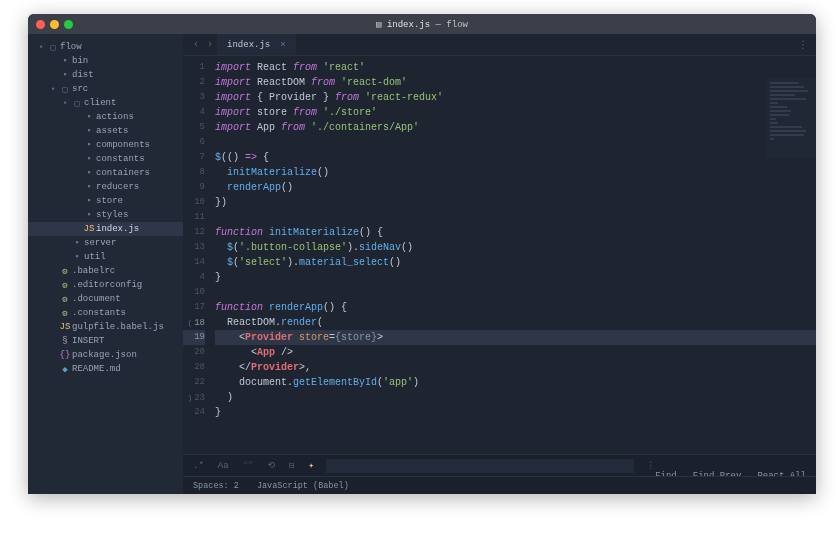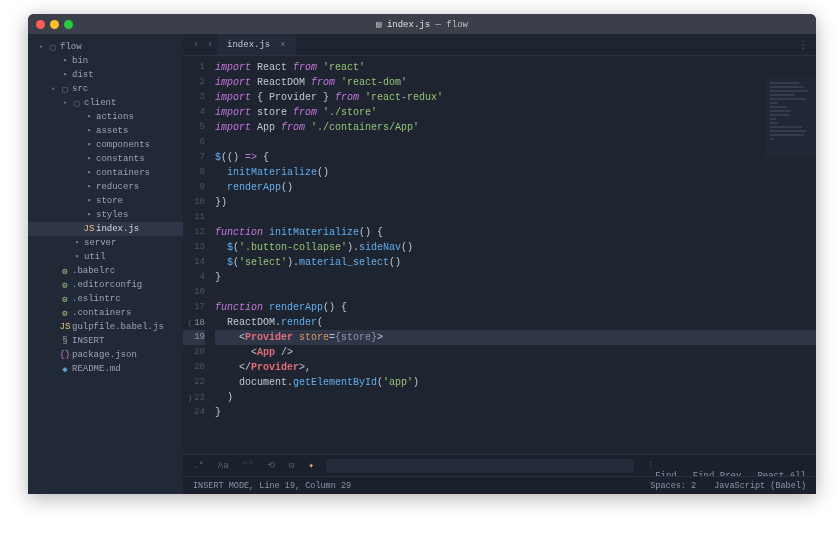--- a/index.html
+++ b/index.html
@@ -174,26 +174,26 @@
             <span class="label">.babelrc</span>
           </div>
           <div class="tree-row d1">
             <span class="arrow"></span>
             <span class="icon"><span class="file-cfg">⚙</span></span>
             <span class="label">.editorconfig</span>
           </div>
           <div class="tree-row d1">
             <span class="arrow"></span>
             <span class="icon"><span class="file-cfg">⚙</span></span>
-            <span class="label">.eslintrc</span>
+            <span class="label">.document</span>
           </div>
           <div class="tree-row d1">
             <span class="arrow"></span>
             <span class="icon"><span class="file-cfg">⚙</span></span>
-            <span class="label">.containers</span>
+            <span class="label">.constants</span>
           </div>
           <div class="tree-row d1">
             <span class="arrow"></span>
             <span class="icon"><span class="file-js">JS</span></span>
             <span class="label">gulpfile.babel.js</span>
           </div>
           <div class="tree-row d1">
             <span class="arrow"></span>
             <span class="icon"><span class="file-lic">§</span></span>
             <span class="label">INSERT</span>
@@ -285,21 +285,20 @@
         </div>
         <span class="bb-icon">⋮</span>
         <div class="bb-right">
           <span class="bb-btn">Find</span>
           <span class="bb-btn">Find Prev</span>
           <span class="bb-btn">React All</span>
         </div>
       </div>
 
       <div class="statusbar">
-        <div class="status-left">INSERT MODE, Line 19, Column 29</div>
         <div class="status-right">
           <span>Spaces: 2</span>
           <span>JavaScript (Babel)</span>
         </div>
       </div>
     </div>
   </div>
 </div>
 
 </body></html>

